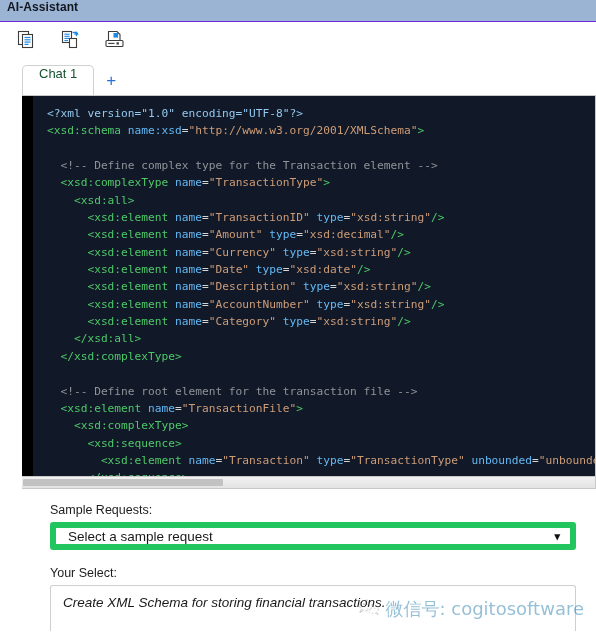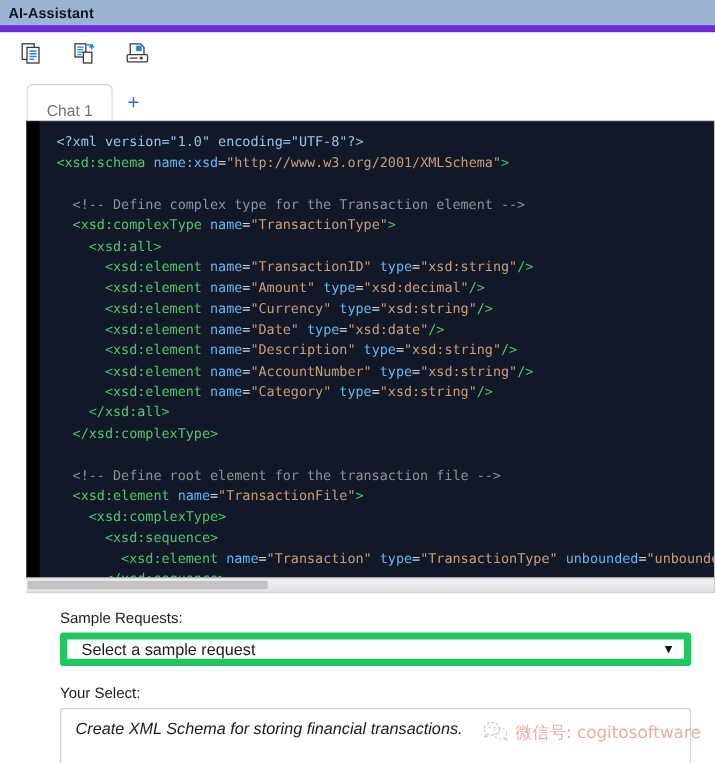--- a/index.html
+++ b/index.html
@@ -24,23 +24,22 @@
     box-sizing: border-box;
     background: #ffffff;
     display: flex;
     flex-direction: column;
   }
 
   
   .titlebar {
     height: 21px;
     background: #9cb4d4;
-    border-bottom: 6px solid #6d28d9;
-    display: flex;
-    align-items: center;
+    border-bottom: 1px solid #6d28d9;
+    display: flex;
     padding-left: 7px;
     flex: 0 0 auto;
   }
   .titlebar-text {
     font-size: 12px;
     font-weight: bold;
     color: #11161f;
     letter-spacing: 0.1px;
   }
 
@@ -74,24 +73,24 @@
     align-items: flex-end;
     padding-left: 22px;
     background: #ffffff;
     box-sizing: border-box;
   }
   .tab {
     height: 30px;
     min-width: 72px;
     padding: 0 16px;
     display: flex;
-    align-items: flex-end;
+    align-items: flex-start;
     justify-content: center;
     font-size: 13px;
-    color: #737373;
+    color: #14532d;
     box-sizing: border-box;
     background: #ffffff;
     border: 1px solid #d4d4d4;
     border-bottom: none;
     border-radius: 5px 5px 0 0;
     cursor: pointer;
     position: relative;
     z-index: 2;
   }
   .tab.active {
@@ -232,22 +231,22 @@
     position: absolute;
     right: 12px;
     bottom: 16px;
     display: flex;
     align-items: center;
     gap: 6px;
     opacity: 0.42;
     pointer-events: none;
   }
   .watermark-text {
-    font-size: 14px;
-    color: #c2410c;
+    font-size: 18px;
+    color: #0369a1;
     font-family: "DejaVu Sans", sans-serif;
     white-space: nowrap;
   }
 </style>
 </head>
 <body>
 
 <div class="window">
 
   <div class="titlebar">

